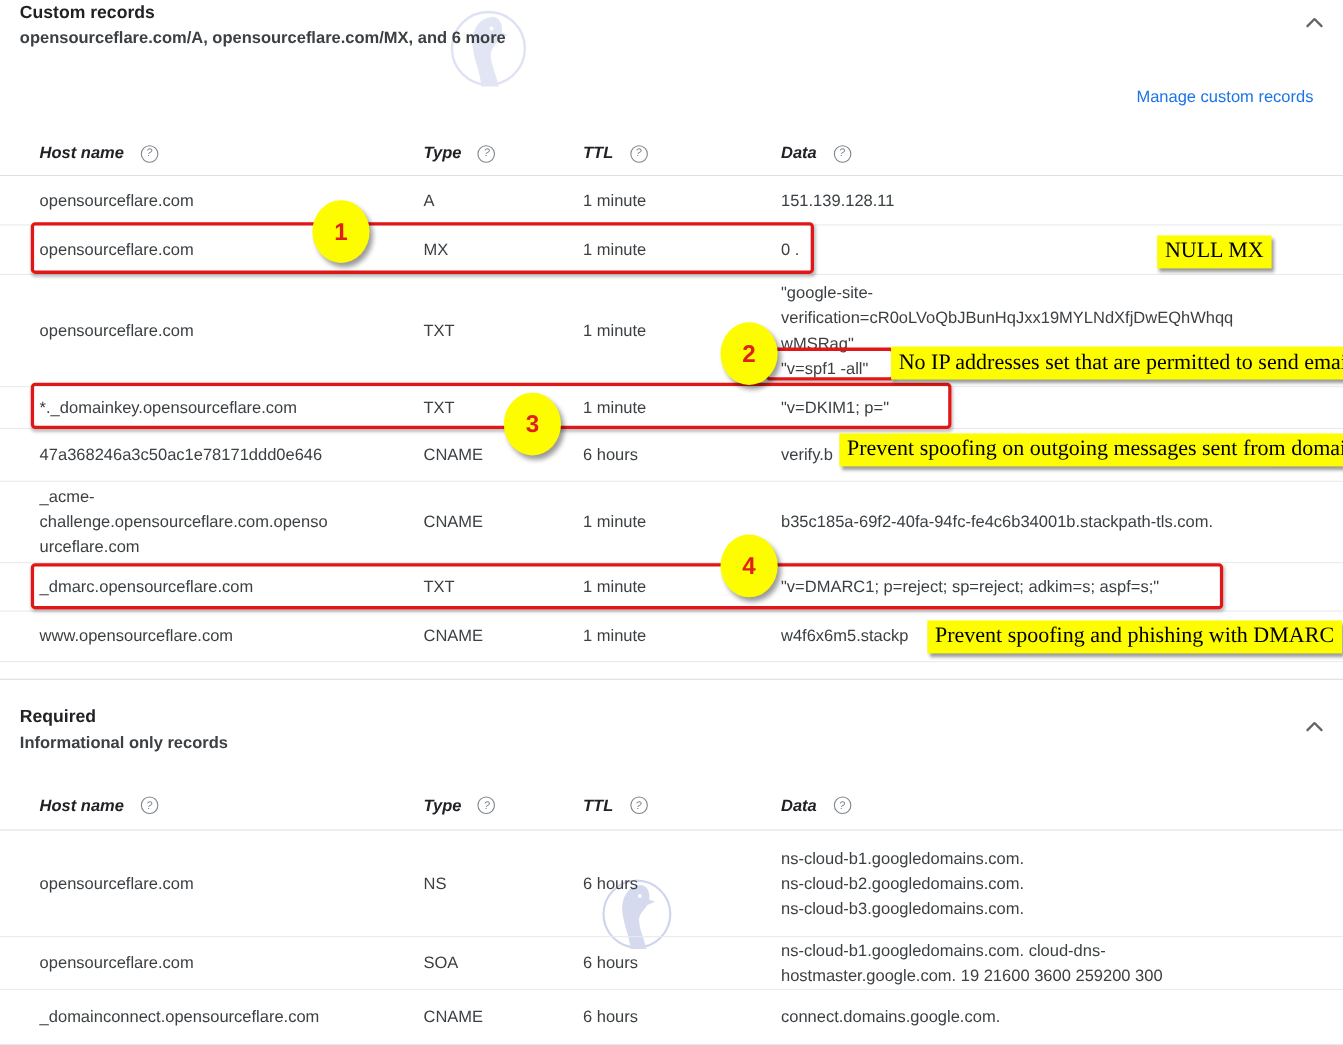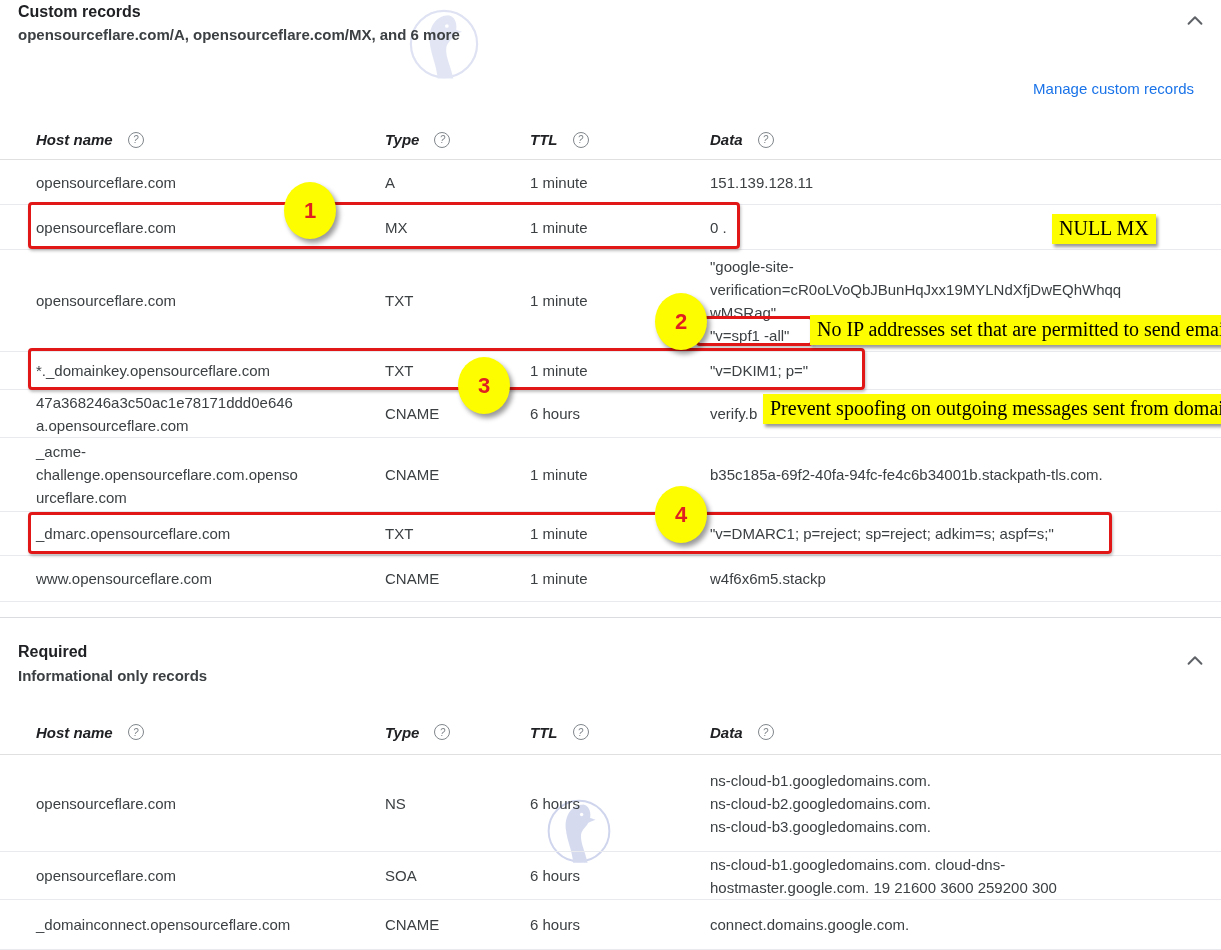--- a/index.html
+++ b/index.html
@@ -148,21 +148,20 @@
           </div>
           <div class="c-type"><span class="ln">TXT</span></div>
           <div class="c-ttl"><span class="ln">1 minute</span></div>
           <div class="c-data">
             <span class="ln">"v=DKIM1; p="</span>
           </div>
         </div>
         <div class="t-row" style="height: 48px;">
           <div class="c-host">
             <span class="ln">47a368246a3c50ac1e78171ddd0e646</span>
-            <span class="ln">a.opensourceflare.com</span>
           </div>
           <div class="c-type"><span class="ln">CNAME</span></div>
           <div class="c-ttl"><span class="ln">6 hours</span></div>
           <div class="c-data">
             <span class="ln">verify.b</span>
           </div>
         </div>
         <div class="t-row" style="height: 74px;">
           <div class="c-host">
             <span class="ln">_acme-</span>
@@ -268,14 +267,15 @@
   <div class="redbox box4"></div>
 
   <div class="marker mk1">1</div>
   <div class="marker mk2">2</div>
   <div class="marker mk3">3</div>
   <div class="marker mk4">4</div>
 
   <div class="hl hl1">NULL MX</div>
   <div class="hl hl2">No IP addresses set that are permitted to send email</div>
   <div class="hl hl3">Prevent spoofing on outgoing messages sent from domain</div>
+  <div class="hl hl4">Prevent spoofing and phishing with DMARC</div>
 
 </div>
 
 </body></html>

